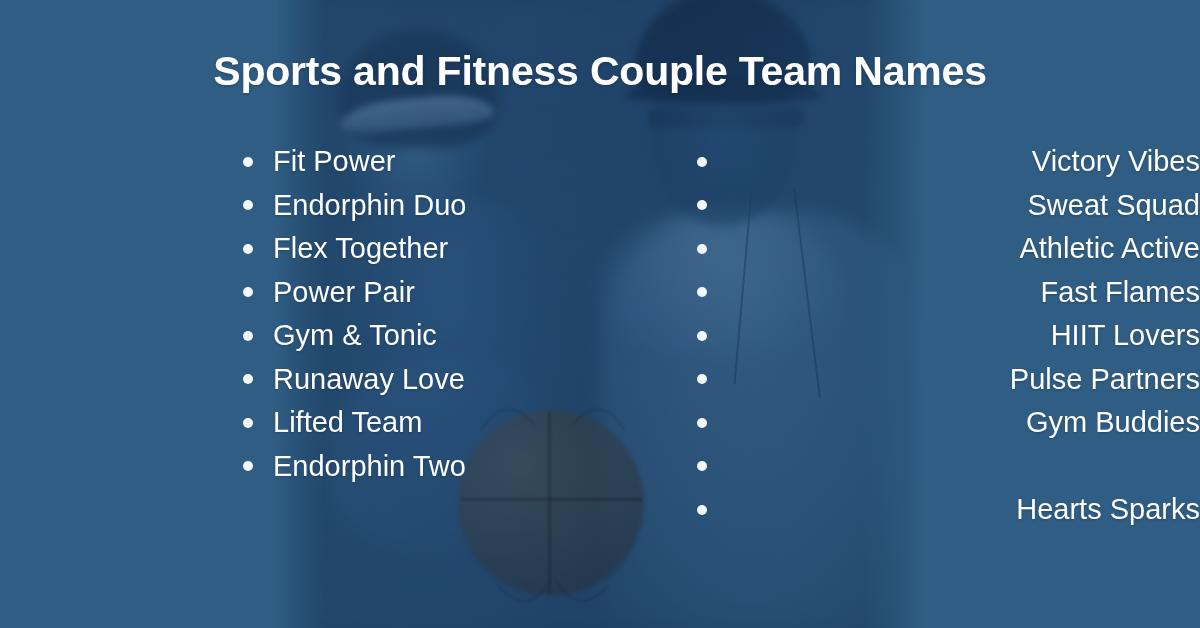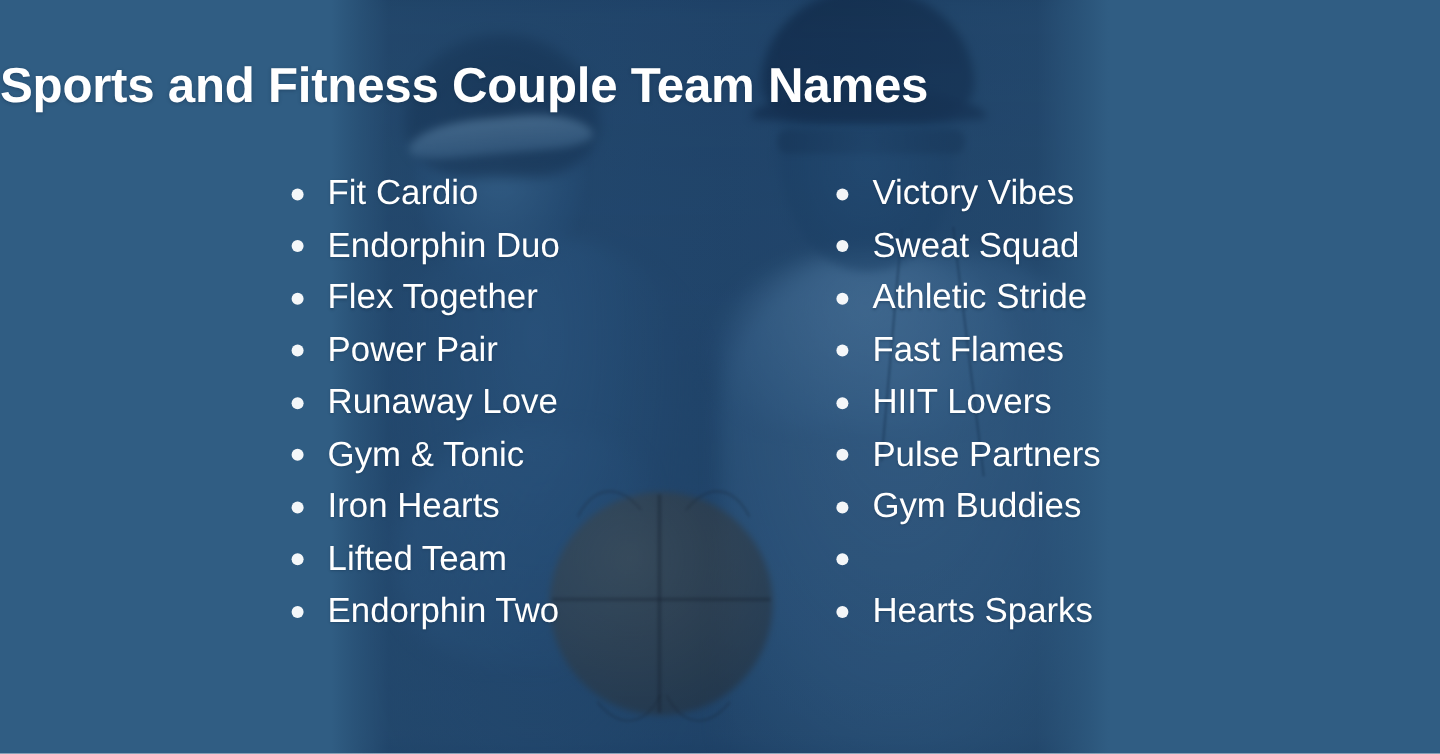--- a/index.html
+++ b/index.html
@@ -201,40 +201,40 @@
     z-index: 5;
     width: 1200px;
     height: 628px;
   }
 
   .poster-title {
     position: absolute;
     top: 48px;
     left: 0;
     width: 1200px;
-    text-align: left;
+    text-align: center;
     color: #ffffff;
     font-size: 41px;
     font-weight: bold;
     letter-spacing: -0.2px;
     text-shadow: 0 1px 3px rgba(18,44,70,.45);
   }
 
   .columns {
     position: absolute;
     top: 140px;
     left: 0;
     width: 1200px;
     display: flex;
   }
   .col {
     box-sizing: border-box;
   }
   .col-left  { width: 455px; padding-left: 237px; }
-  .col-right { width: 745px; padding-left: 236px; }
+  .col-right { width: 745px; padding-left: 236px; text-align: right; }
 
   ul.name-list {
     list-style: none;
     margin: 0;
     padding: 0;
   }
   ul.name-list li {
     position: relative;
     height: 43.5px;
     line-height: 43.5px;
@@ -292,37 +292,36 @@
   </div>
 
   <div class="content">
 
     <div class="poster-title">Sports and Fitness Couple Team Names</div>
 
     <div class="columns">
 
       <div class="col col-left">
         <ul class="name-list">
-          <li><span class="bullet"></span><span>Fit Cardio</span></li>
+          <li><span class="bullet"></span><span>Fit Power</span></li>
           <li><span class="bullet"></span><span>Endorphin Duo</span></li>
           <li><span class="bullet"></span><span>Flex Together</span></li>
           <li><span class="bullet"></span><span>Power Pair</span></li>
+          <li><span class="bullet"></span><span>Gym &amp; Tonic</span></li>
           <li><span class="bullet"></span><span>Runaway Love</span></li>
-          <li><span class="bullet"></span><span>Gym &amp; Tonic</span></li>
-          <li><span class="bullet"></span><span>Iron Hearts</span></li>
           <li><span class="bullet"></span><span>Lifted Team</span></li>
           <li><span class="bullet"></span><span>Endorphin Two</span></li>
         </ul>
       </div>
 
       <div class="col col-right">
         <ul class="name-list">
           <li><span class="bullet"></span><span>Victory Vibes</span></li>
           <li><span class="bullet"></span><span>Sweat Squad</span></li>
-          <li><span class="bullet"></span><span>Athletic Stride</span></li>
+          <li><span class="bullet"></span><span>Athletic Active</span></li>
           <li><span class="bullet"></span><span>Fast Flames</span></li>
           <li><span class="bullet"></span><span>HIIT Lovers</span></li>
           <li><span class="bullet"></span><span>Pulse Partners</span></li>
           <li><span class="bullet"></span><span>Gym Buddies</span></li>
           <li><span class="bullet"></span></li>
           <li><span class="bullet"></span><span>Hearts Sparks</span></li>
         </ul>
       </div>
 
     </div>

